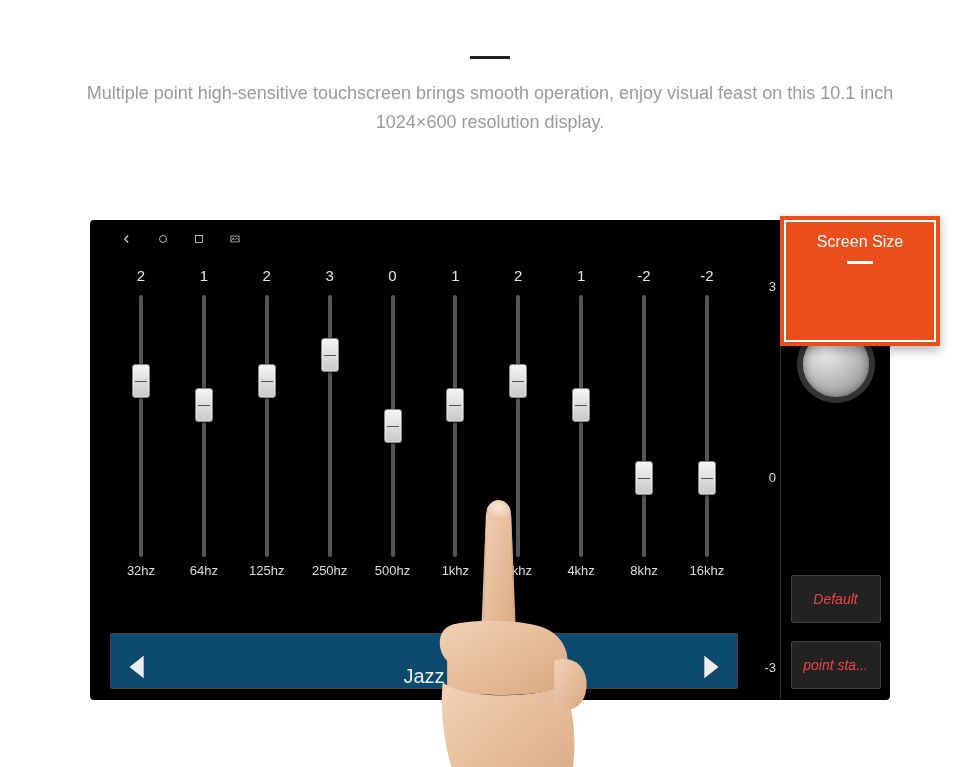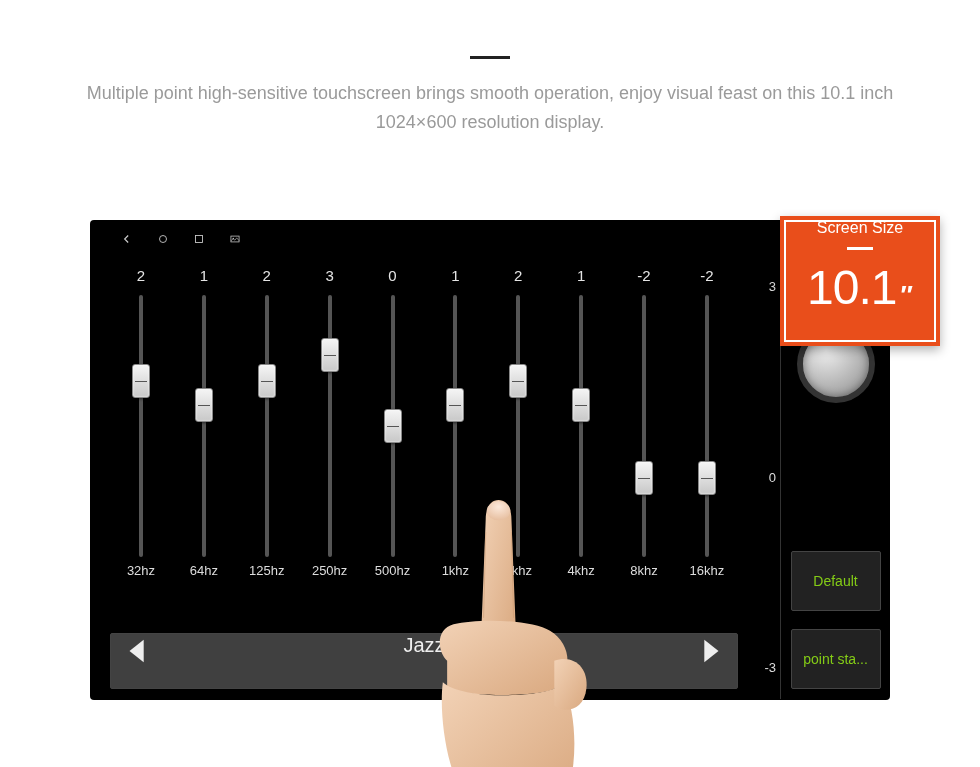--- a/index.html
+++ b/index.html
@@ -126,24 +126,24 @@
   }
   .scale .mid { flex: 1; display: flex; align-items: center; }
   
   .preset-row {
     position: absolute;
     left: 20px; right: 10px; bottom: 10px;
     height: 56px;
     border: 1px solid #444;
     border-radius: 2px;
     display: flex;
-    align-items: flex-start;
+    align-items: flex-end;
     justify-content: space-between;
     padding: 0 10px;
-    background: #404040;
+    background: #0c4a6e;
   }
   .preset-row .label {
     position: absolute;
     left: 50%;
     transform: translateX(-50%);
     font-size: 20px;
     color: #eee;
   }
   .preset-row svg { width: 34px; height: 34px; fill: #eee; }
   
@@ -173,44 +173,45 @@
   }
   .joy {
     width: 78px; height: 78px;
     border-radius: 50%;
     background: radial-gradient(circle at 35% 30%, #eee, #888);
     border: 6px solid #333;
     box-shadow: inset 0 0 8px rgba(0,0,0,.4);
   }
   .sidebtn {
     width: 90px;
-    height: 60px;
+    height: 48px;
     background: #222;
     border: 1px solid #444;
     display: flex;
     align-items: center;
     justify-content: center;
     font-size: 14px;
-    color: #84cc16;
+    color: #ef4444;
     border-radius: 2px;
+    font-style: italic;
   }
   
   .badge {
     position: absolute;
     top: 216px;
     right: 40px;
     width: 160px;
     height: 130px;
     background: #e94e1b;
     border: 3px solid #e94e1b;
     outline: 2px solid #fff;
     outline-offset: -6px;
     color: #fff;
     text-align: center;
-    padding-top: 0;
+    padding-top: 14px;
     box-shadow: 0 4px 10px rgba(0,0,0,.3);
   }
   .badge .t { font-size: 16px; font-weight: 500; }
   .badge .d { width: 26px; height: 3px; background: #fff; margin: 10px auto; }
   .badge .v { display: flex; justify-content: center; align-items: baseline; gap: 4px; }
   .badge .n { font-size: 48px; font-weight: 400; letter-spacing: -1px; }
   .badge .u { font-size: 26px; font-weight: 700; }
   .watermark {
     position: absolute;
     bottom: 42px;
@@ -385,24 +386,20 @@
       <div class="sidebtn">point sta...</div>
     </div>
   </div>
 
   <div class="watermark">Seicane</div>
 </div>
 
 <div class="badge">
   <div class="t">Screen Size</div>
   <div class="d"></div>
-  <div class="v">
-    <span class="n">10.1</span>
-    <span class="u">″</span>
-  </div>
 </div>
 
 <svg class="hand" viewBox="0 0 200 280">
   <defs>
     <linearGradient id="skin" x1="0" y1="0" x2="1" y2="1">
       <stop offset="0" stop-color="#f2d2b6"></stop>
       <stop offset="1" stop-color="#d9a87f"></stop>
     </linearGradient>
     <radialGradient id="nail" cx="0.5" cy="0.3" r="0.7">
       <stop offset="0" stop-color="#fce9db"></stop>

